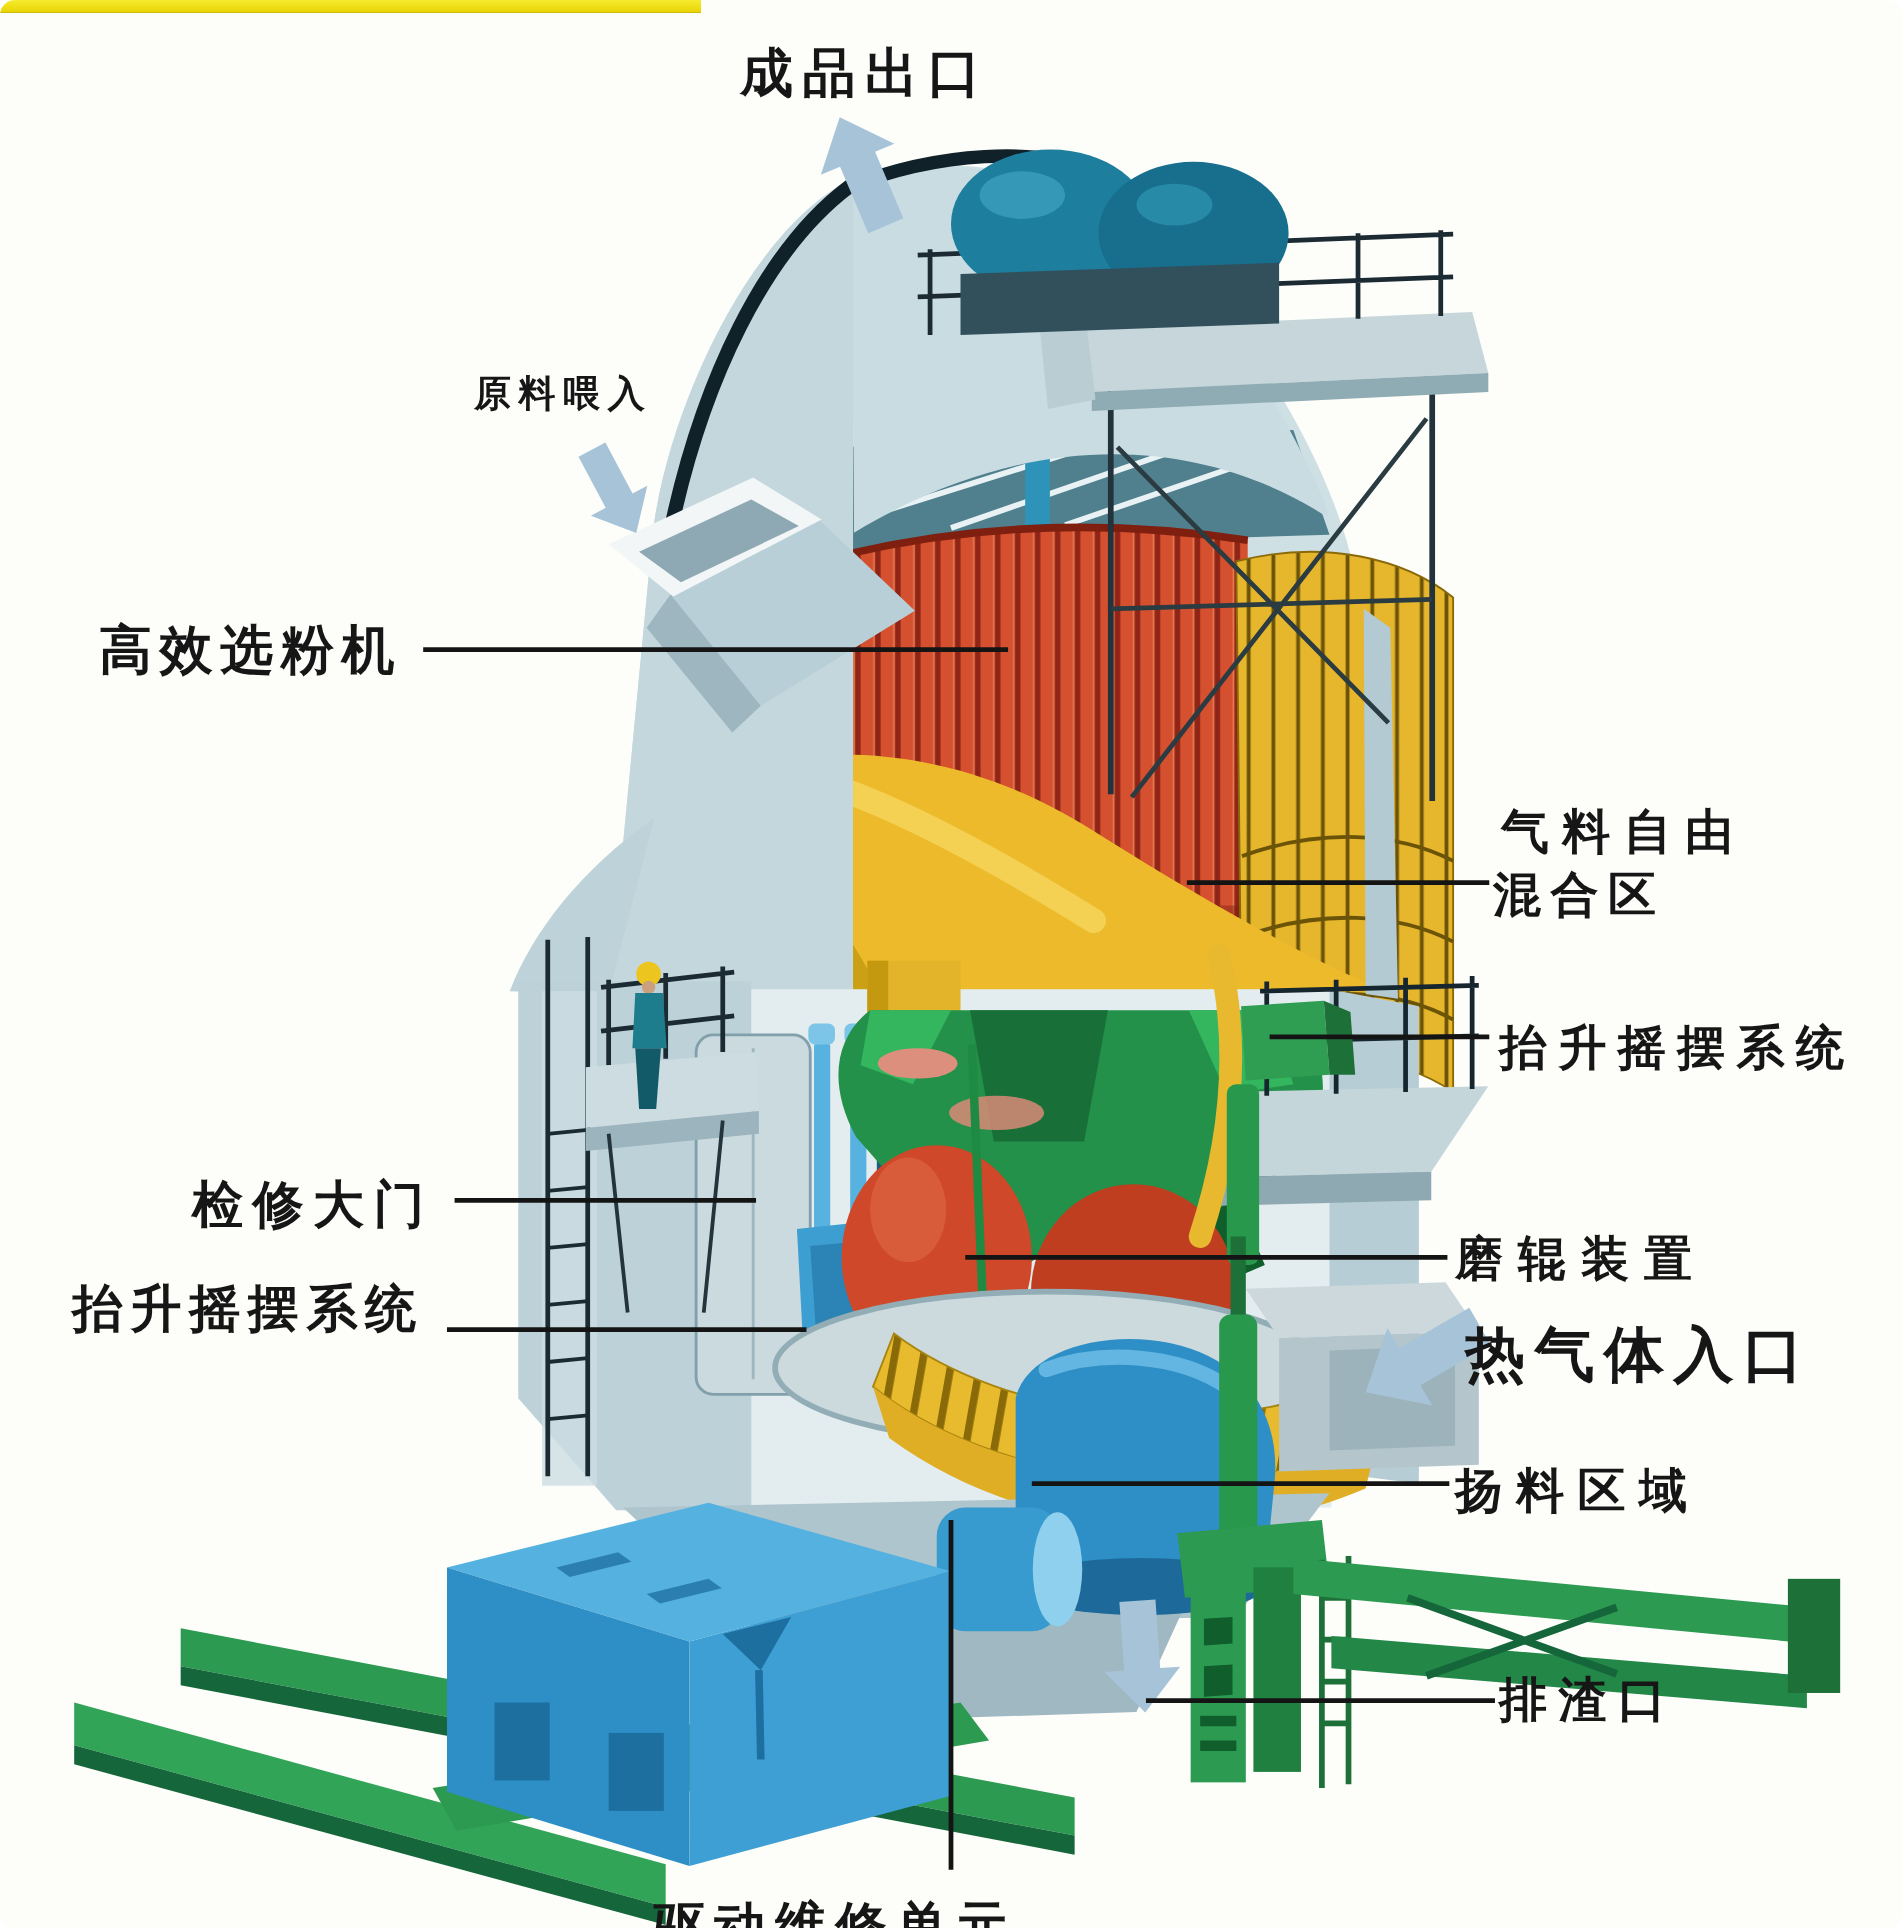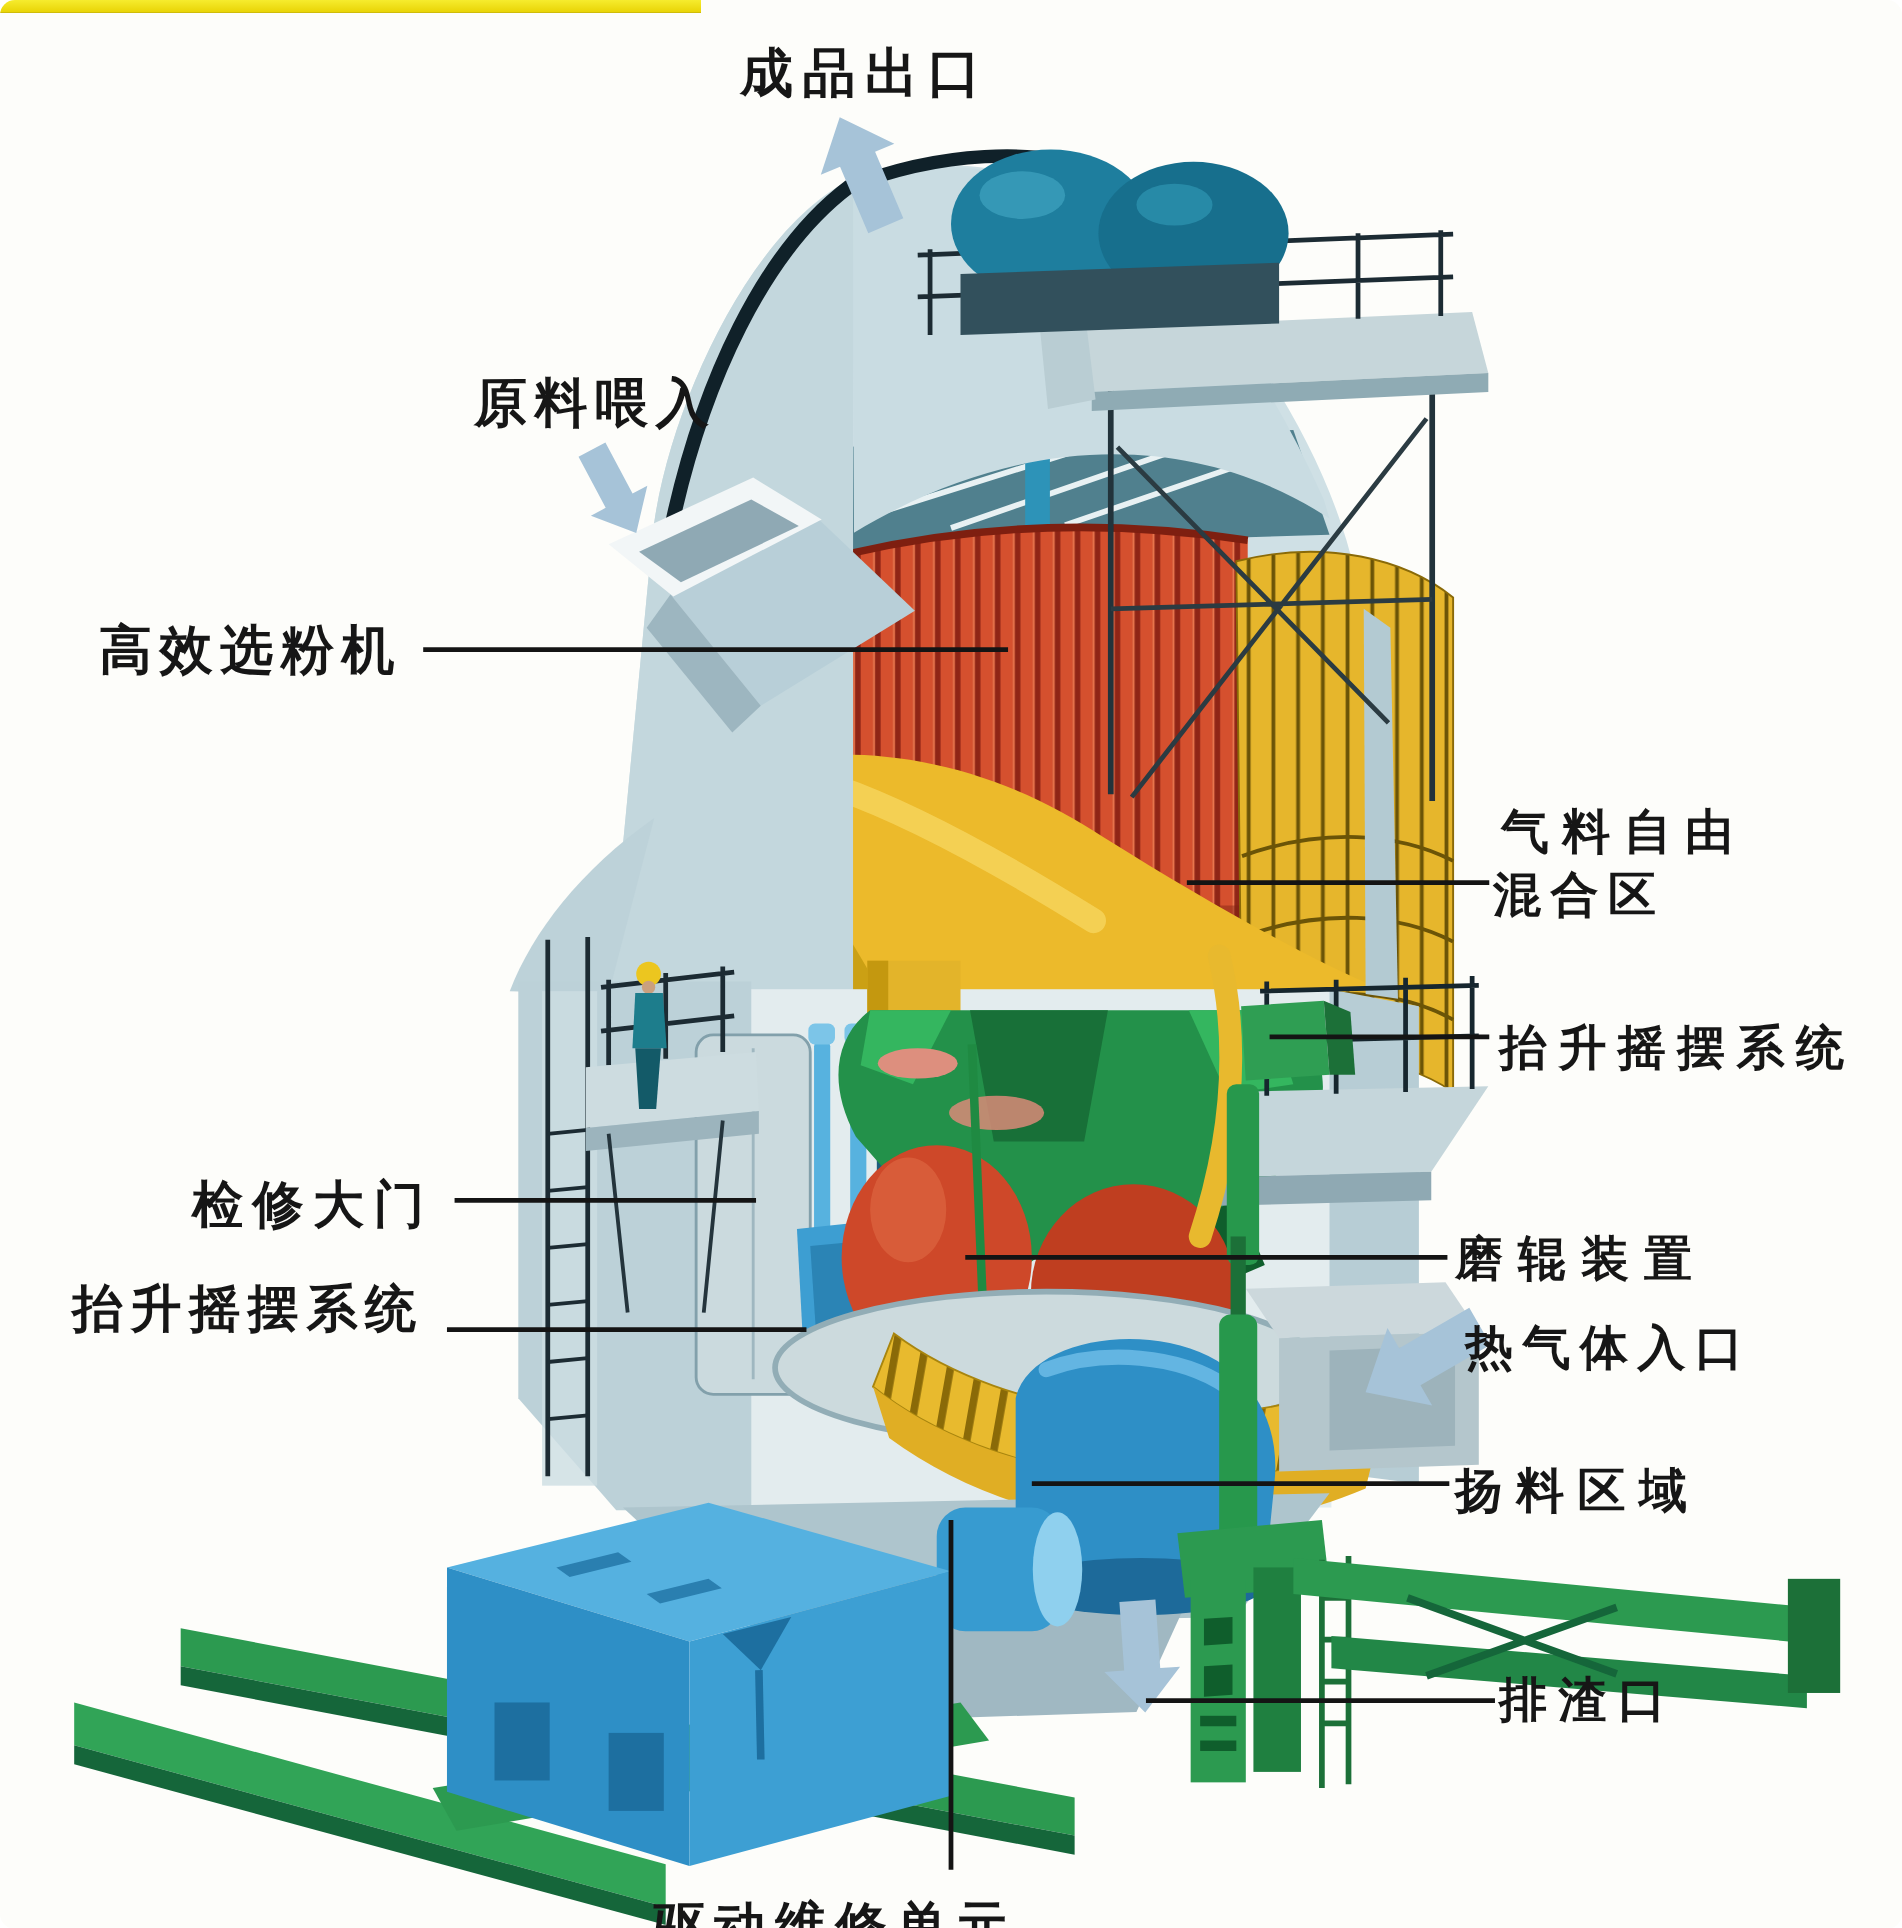--- a/index.html
+++ b/index.html
@@ -235,36 +235,36 @@
       <line x1="1015" y1="1322" x2="1522" y2="1322"></line>
       <line x1="470" y1="1398" x2="848" y2="1398"></line>
       <line x1="1085" y1="1560" x2="1524" y2="1560"></line>
       <line x1="1205" y1="1788" x2="1572" y2="1788"></line>
       <line x1="1000" y1="1598" x2="1000" y2="1966"></line>
     </g>
   </svg>
 
   <div class="lbl" style="left:740px;top:43px;font-size:53px;">成品出口</div>
 
-  <div class="lbl" style="left:474px;top:373px;font-size:53px;letter-spacing:7.6px;">原料喂入</div>
+  <div class="lbl" style="left:474px;top:373px;font-size:37px;letter-spacing:7.6px;">原料喂入</div>
 
   <div class="lbl" style="left:99px;top:620px;font-size:53px;letter-spacing:7.6px;">高效选粉机</div>
 
   <div class="lbl" style="left:1501px;top:804px;font-size:48px;letter-spacing:13.3px;">气料自由</div>
   <div class="lbl" style="left:1493px;top:867px;font-size:48px;">混合区</div>
 
   <div class="lbl" style="left:1499px;top:1020px;font-size:48px;letter-spacing:11.4px;">抬升摇摆系统</div>
 
   <div class="lbl" style="left:192px;top:1176px;font-size:51px;">检修大门</div>
 
   <div class="lbl" style="left:1455px;top:1231px;font-size:48px;letter-spacing:15px;">磨辊装置</div>
 
   <div class="lbl" style="left:72px;top:1280px;font-size:51px;letter-spacing:7.6px;">抬升摇摆系统</div>
 
-  <div class="lbl" style="left:1465px;top:1320px;font-size:48px;">热气体入口</div>
+  <div class="lbl" style="left:1465px;top:1320px;font-size:60px;">热气体入口</div>
 
   <div class="lbl" style="left:1455px;top:1463px;font-size:48px;letter-spacing:13.3px;">扬料区域</div>
 
   <div class="lbl" style="left:1499px;top:1672px;font-size:48px;letter-spacing:11.4px;">排渣口</div>
 
   <div class="lbl" style="left:654px;top:1870px;font-size:51px;margin-top:27px;">驱动维修单元</div>
 </div>
 
 
 </body></html>

